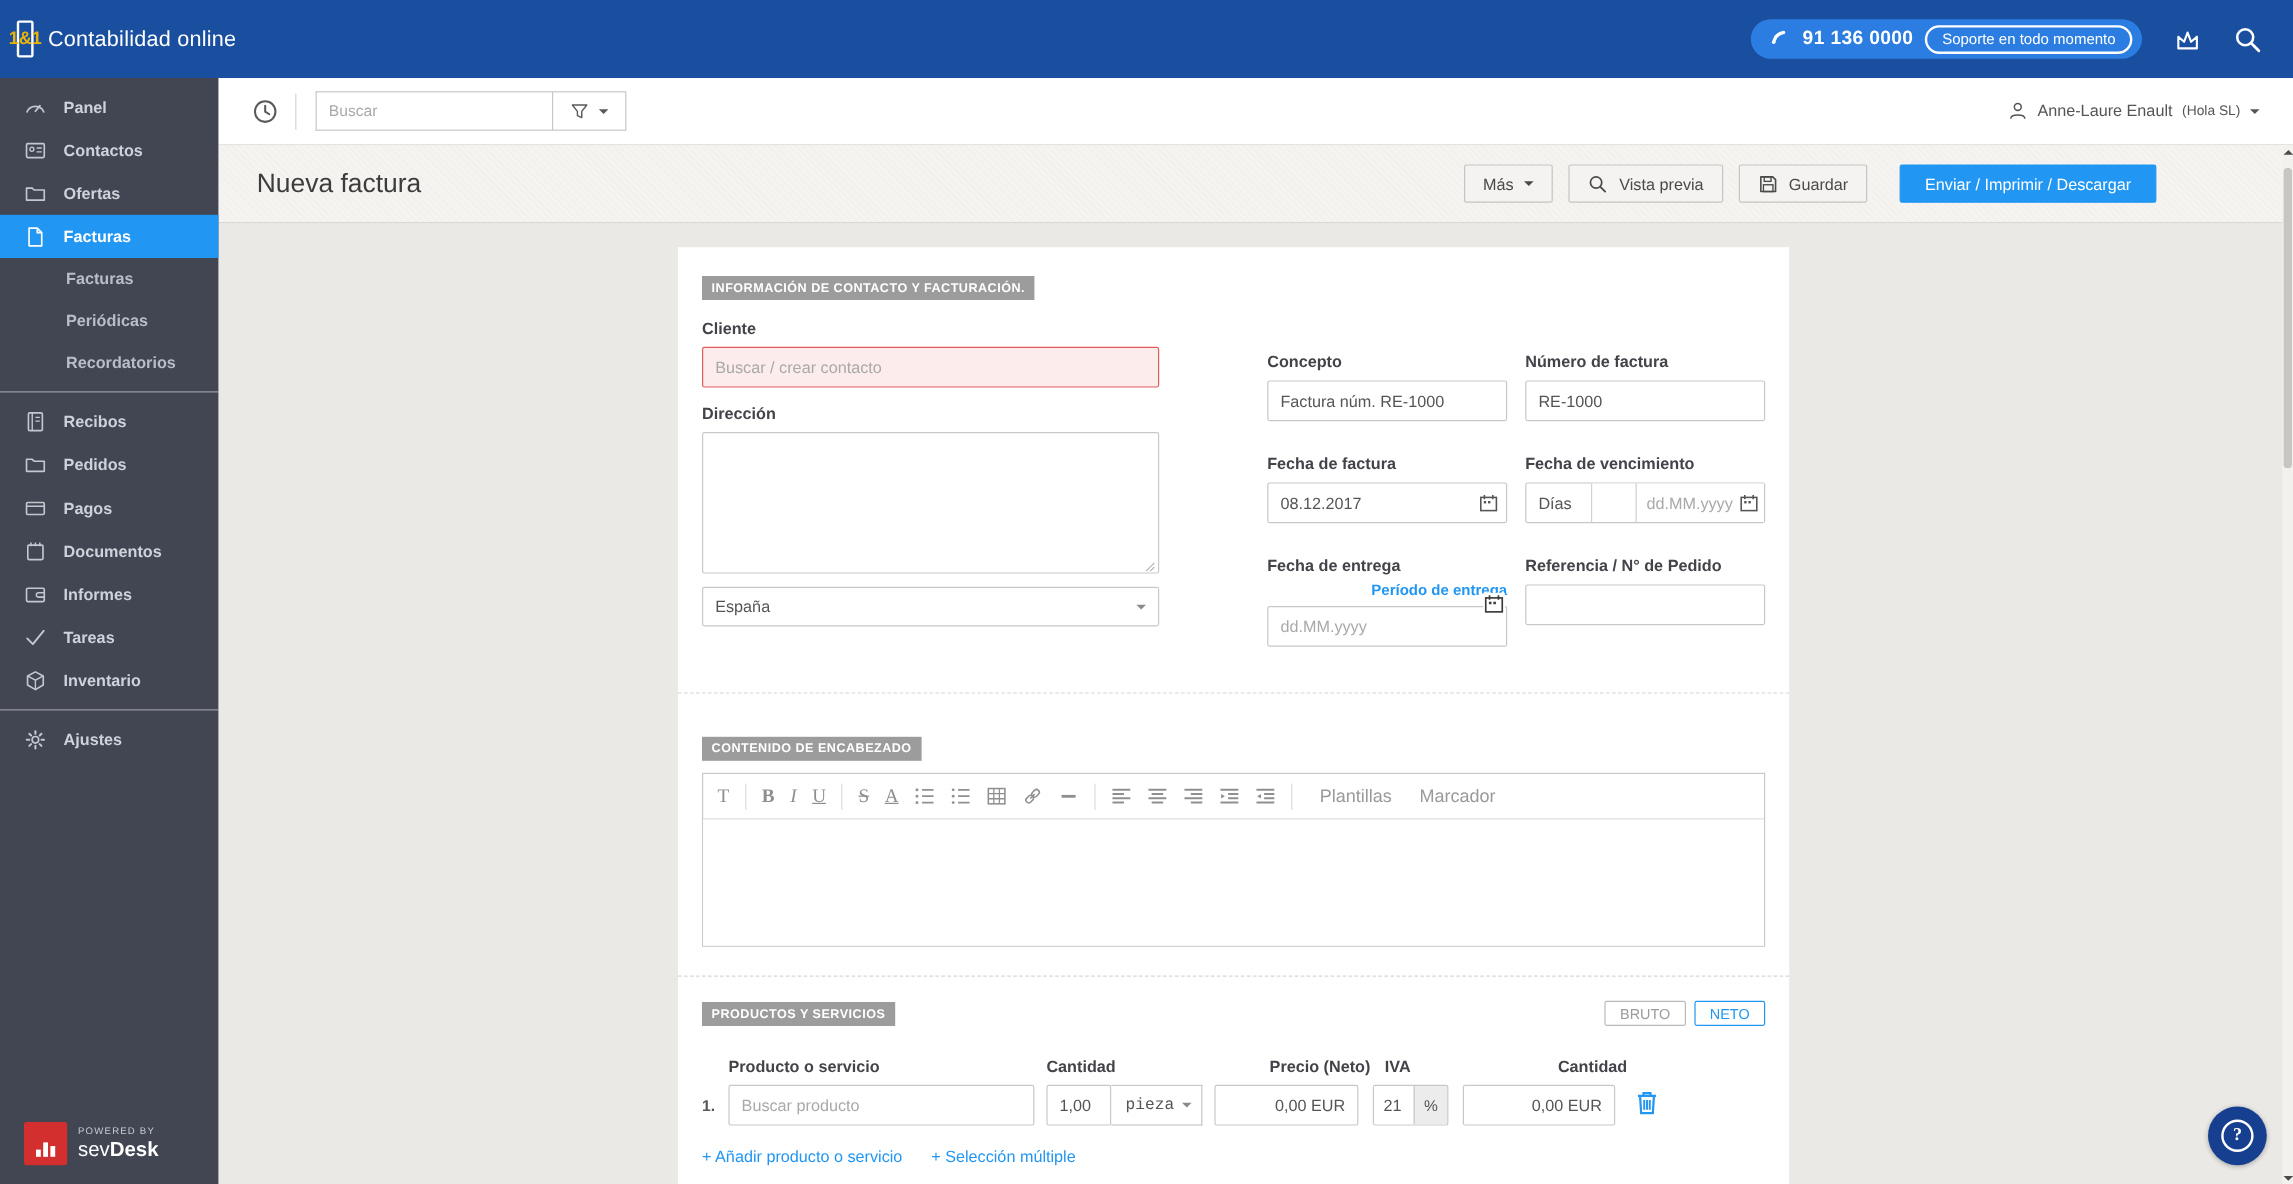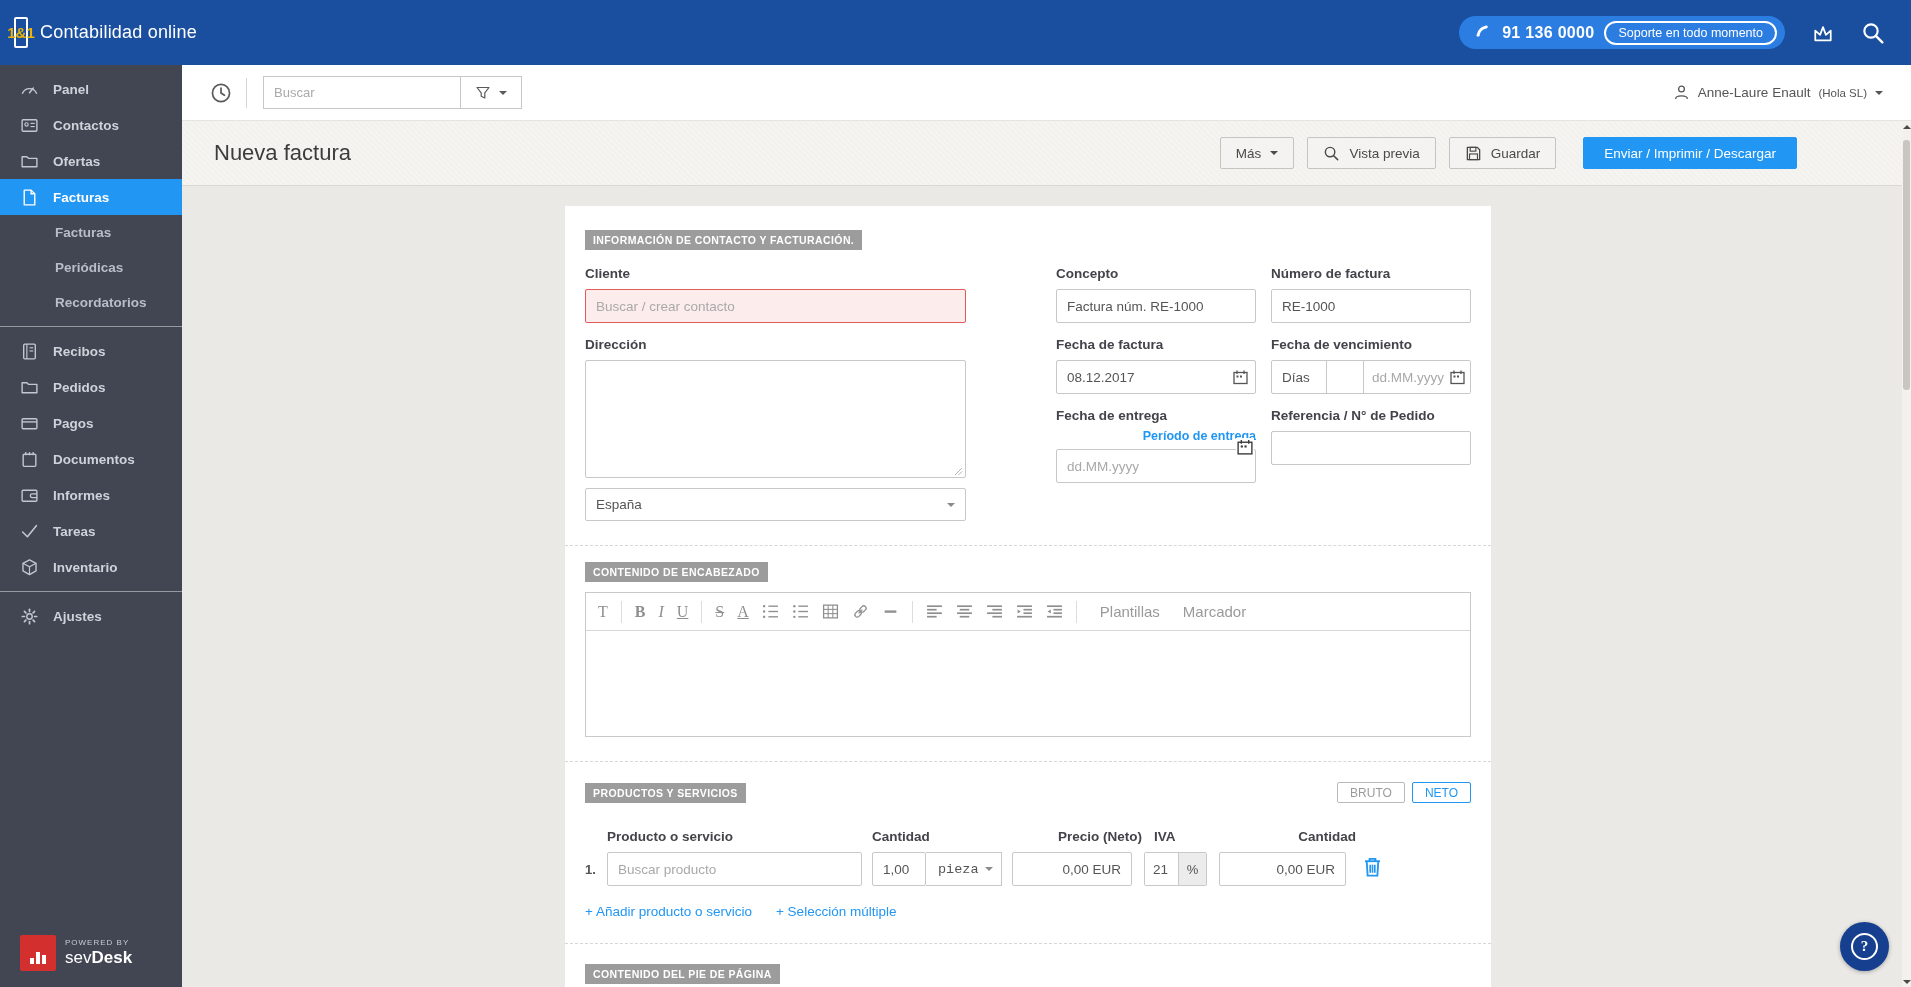--- a/index.html
+++ b/index.html
@@ -57,21 +57,21 @@
   .card { width:926px; margin:19px 0 0 383px; background:#fff; padding:24px 20px 40px; }
   .badge { display:inline-block; background:#9c9c9c; color:#fff; font-size:10.5px; font-weight:bold; letter-spacing:.4px; padding:4px 8px; }
   .flabel { font-size:13.5px; font-weight:bold; color:#43434a; margin-bottom:8px; }
   .tinput { width:100%; height:34px; border:1px solid #c8c8c8; border-radius:2px; padding:0 10px; font-size:13.5px; color:#555; font-family:inherit; background:#fff; }
   .tinput::placeholder { color:#a9a9a9; }
   .input-error { border:1px solid #e05c5c; background:#fdecec; }
   .sec1 { display:flex; margin-top:16px; }
   .col-left { width:381px; }
   .col-right { margin-left:auto; display:flex; gap:15px; }
   .fcol { width:200px; }
-  .fblock { margin-bottom:14px; }
+  .fblock { margin-bottom:14px;margin-top:28px; }
   .addr-area { width:100%; height:118px; border:1px solid #c8c8c8; border-radius:2px; resize:none; font-family:inherit; font-size:13.5px; padding:8px; color:#555; position:relative; }
   .addr-wrap { position:relative; }
   .resize-grip { position:absolute; right:3px; bottom:6px; color:#b5b5b5; }
   .select-box { margin-top:6px; height:33px; border:1px solid #c8c8c8; border-radius:2px; display:flex; align-items:center; padding:0 10px; font-size:13.5px; color:#555; cursor:pointer; }
   .select-box .caret { margin-left:auto; color:#8a8a8a; }
   .date-wrap { position:relative; }
   .date-wrap .tinput { }
   .cal-ico { position:absolute; right:7px; top:50%; transform:translateY(-50%); width:17px; height:17px; color:#555; cursor:pointer; }
   .venc-group { display:flex; height:34px; border:1px solid #c8c8c8; border-radius:2px; }
   .venc-dias { width:55px; border-right:1px solid #c8c8c8; display:flex; align-items:center; padding-left:10px; font-size:13.5px; color:#555; }
@@ -423,21 +423,21 @@
               <div class="flabel">Referencia / N° de Pedido</div>
               <input class="tinput" style="">
             </div>
           </div>
         </div>
       </div>
 
       <hr class="dashed-sep">
 
       
-      <div style="margin-top:16px">
+      <div style="margin-top:36px">
         <span class="badge">CONTENIDO DE ENCABEZADO</span>
       </div>
       <div class="editor">
         <div class="ed-toolbar">
           <button class="ed-letter">T</button>
           <span class="ed-div"></span>
           <button class="ed-letter" style="font-weight:bold">B</button>
           <button class="ed-letter" style="font-style:italic">I</button>
           <button class="ed-letter ed-under">U</button>
           <span class="ed-div"></span>

